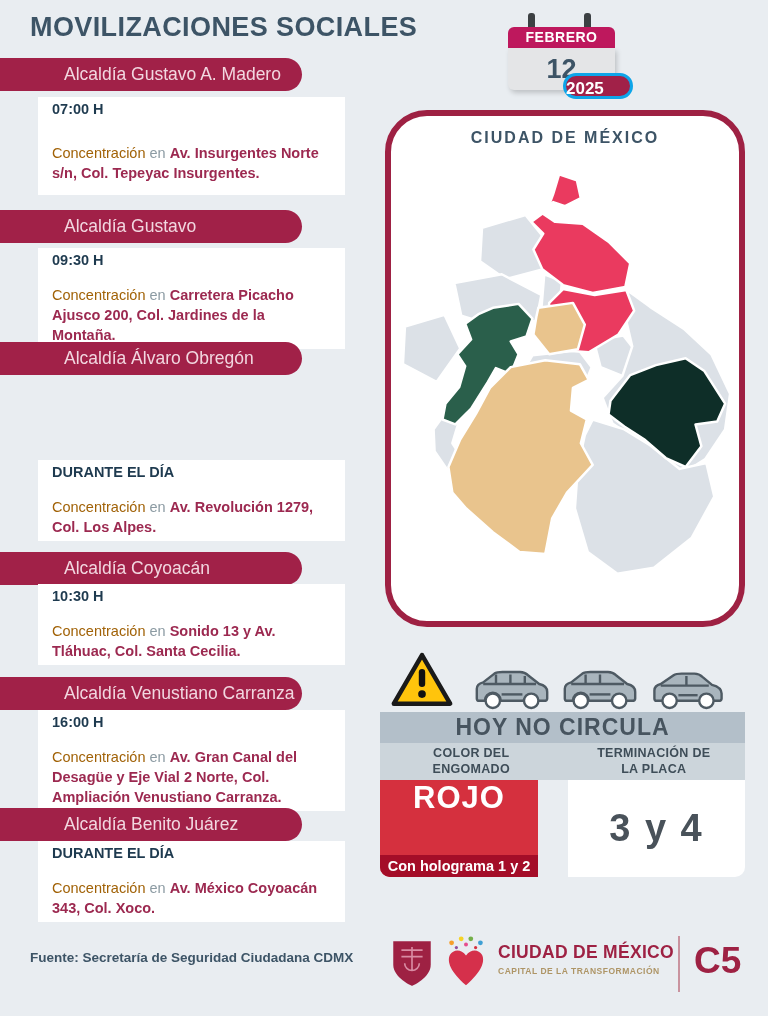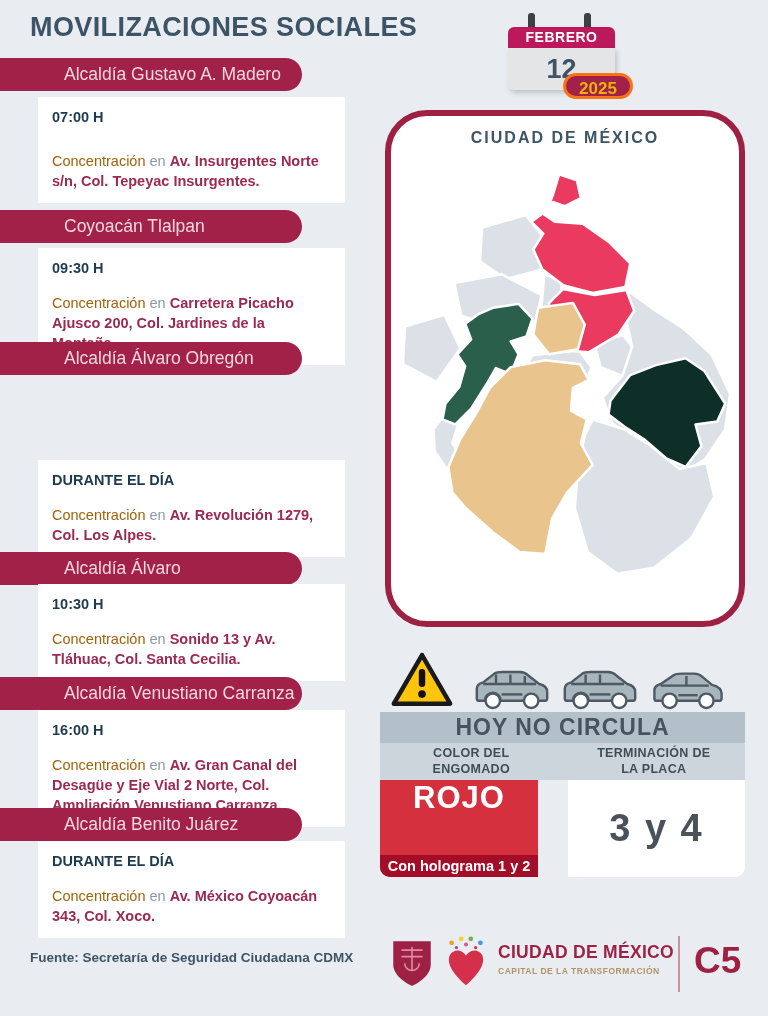--- a/index.html
+++ b/index.html
@@ -8,27 +8,27 @@
 
   .title{position:absolute;left:30px;top:12px;font-size:27px;font-weight:bold;color:#3d5466;letter-spacing:.4px;}
 
   
   .calendar{position:absolute;left:508px;top:13px;width:124px;height:90px;}
   .cal-ring{position:absolute;width:7px;height:19px;background:#3c4043;border-radius:3px;top:0;}
   .cal-header{position:absolute;left:0;top:14px;width:107px;height:35px;background:#be185d;border-radius:6px 6px 0 0;
     color:#fff;font-weight:bold;font-size:14px;text-align:center;line-height:21px;letter-spacing:.5px;}
   .cal-body{position:absolute;left:0;top:35px;width:107px;height:42px;background:#e4e5e7;border-radius:0 0 6px 6px;
     color:#3d5466;font-weight:bold;font-size:27px;text-align:center;line-height:42px;box-shadow:2px 3px 5px rgba(0,0,0,.18);}
-  .cal-year{position:absolute;left:55px;top:60px;width:70px;height:26px;background:#a12148;border:3px solid #f97316;
-    border-radius:16px;color:#eab308;font-weight:bold;font-size:17px;text-align:center;line-height:25px;box-sizing:border-box;}
+  .cal-year{position:absolute;left:55px;top:60px;width:70px;height:26px;background:#a12148;border:3px solid #0ea5e9;
+    border-radius:16px;color:#ffffff;font-weight:bold;font-size:17px;text-align:left;line-height:25px;box-sizing:border-box;}
 
   
   .pill{position:absolute;left:0;width:302px;height:33px;background:#a12148;border-radius:0 17px 17px 0;
     color:#f2d7e0;font-size:17.5px;display:flex;align-items:center;padding-left:64px;box-sizing:border-box;}
-  .card{position:absolute;left:38px;width:307px;background:#ffffff;padding:12px 14px;box-sizing:border-box;}
+  .card{position:absolute;left:38px;width:307px;background:#ffffff;padding:4px 14px;box-sizing:border-box;}
   .time{font-size:14.5px;font-weight:bold;color:#1e3a4f;margin-bottom:17px;}
   .loc-line{font-size:14.5px;line-height:1.38;}
   .prefix{color:#a16207;font-weight:normal;}
   .conj{color:#8c9ba3;}
   .loc{color:#9c2950;font-weight:bold;}
 
   
   .map-card{position:absolute;left:385px;top:110px;width:360px;height:517px;background:#ffffff;
     border:6px solid #9e2143;border-radius:42px;box-sizing:border-box;}
   .map-title{text-align:center;margin-top:13px;font-size:16px;font-weight:bold;color:#3d5466;letter-spacing:2px;}
@@ -83,21 +83,21 @@
   <div class="card" style="top:97px;min-height:98px">
     <div class="time" style="margin-bottom:26px">07:00 H</div>
     <div class="loc-line">
       <span class="prefix">Concentración</span>
       <span class="conj">en</span>
       <span class="loc">Av. Insurgentes Norte s/n, Col. Tepeyac Insurgentes.</span>
     </div>
   </div>
 
   <div class="pill" style="top:210px">
-    <span>Coyoacán Tlalpan</span>
+    <span>Alcaldía Gustavo</span>
   </div>
   <div class="card" style="top:248px">
     <div class="time">09:30 H</div>
     <div class="loc-line">
       <span class="prefix">Concentración</span>
       <span class="conj">en</span>
       <span class="loc">Carretera Picacho Ajusco 200, Col. Jardines de la Montaña.</span>
     </div>
   </div>
 
@@ -107,21 +107,21 @@
   <div class="card" style="top:460px">
     <div class="time">DURANTE EL DÍA</div>
     <div class="loc-line">
       <span class="prefix">Concentración</span>
       <span class="conj">en</span>
       <span class="loc">Av. Revolución 1279, Col. Los Alpes.</span>
     </div>
   </div>
 
   <div class="pill" style="top:552px">
-    <span>Alcaldía Álvaro</span>
+    <span>Alcaldía Coyoacán</span>
   </div>
   <div class="card" style="top:584px">
     <div class="time">10:30 H</div>
     <div class="loc-line">
       <span class="prefix">Concentración</span>
       <span class="conj">en</span>
       <span class="loc">Sonido 13 y Av. Tláhuac, Col. Santa Cecilia.</span>
     </div>
   </div>
 

